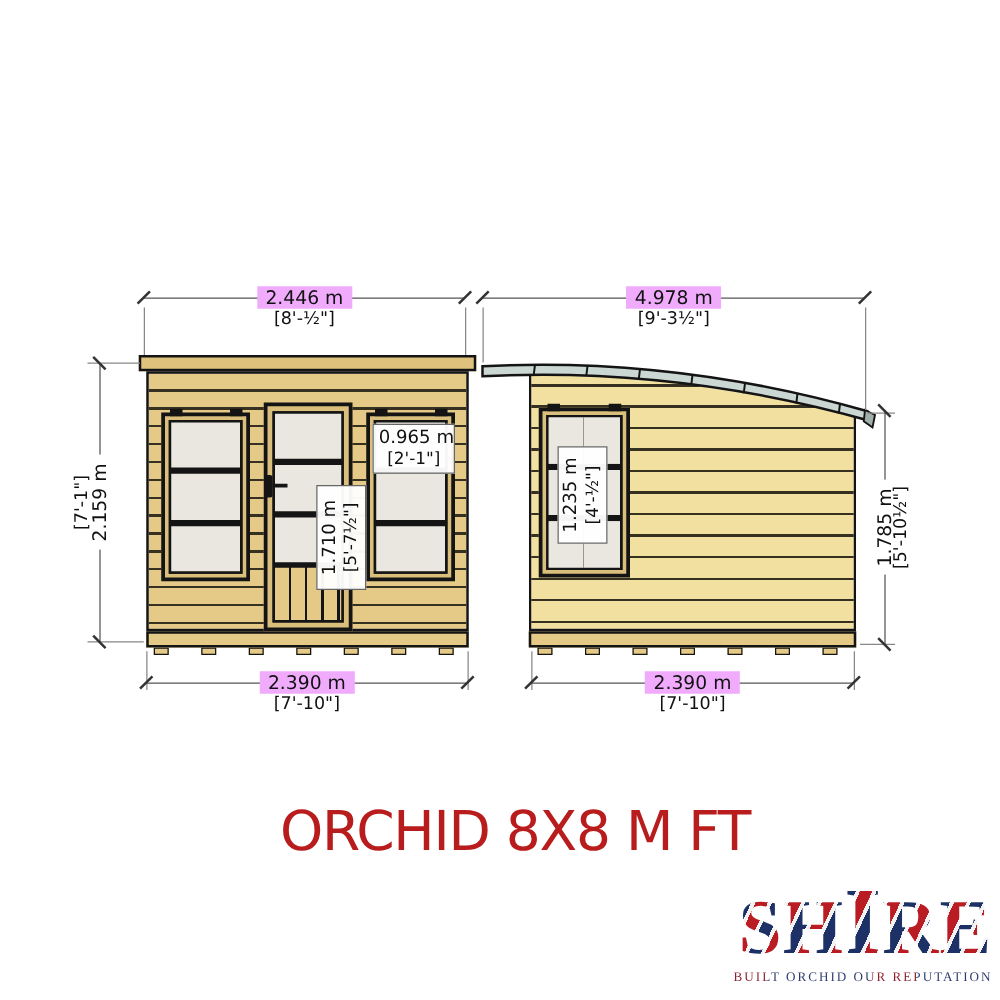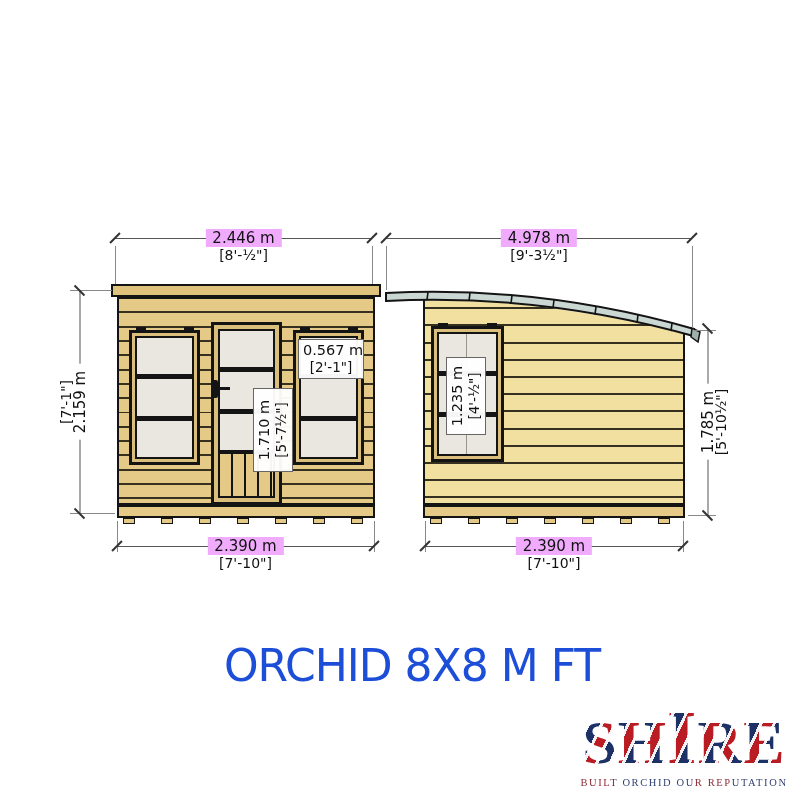--- a/index.html
+++ b/index.html
@@ -59,21 +59,21 @@
   .door-handle-bar{position:absolute;width:12px;height:3px;background:#141414;}
 
   
   .tag{position:absolute;background:rgba(255,255,255,0.96);border:1px solid #666;
        text-align:center;padding:2px 4px;line-height:17px;z-index:5;box-sizing:border-box;}
   .tag .m{font-size:14.5px;white-space:nowrap;}
   .tag .i{font-size:13.5px;white-space:nowrap;}
   .tag.rot{transform:rotate(-90deg);transform-origin:center;}
 
   
-  .title{position:absolute;left:0;right:0;text-align:center;font-size:44px;letter-spacing:-1px;color:#1d4ed8;padding-left:24px;}
+  .title{position:absolute;left:0;right:0;text-align:center;font-size:44px;letter-spacing:-1px;color:#b91c1c;padding-left:24px;}
   .brand{position:absolute;text-align:center;}
   .brand-word{font-family:"Liberation Serif","DejaVu Serif",serif;font-weight:700;font-size:62px;
       line-height:0.95;letter-spacing:1px;color:#22346c;white-space:nowrap;}
   .brand-tag{font-family:"Liberation Serif","DejaVu Serif",serif;font-size:10.5px;letter-spacing:1.6px;
       color:#2c3a70;margin-top:3px;white-space:nowrap;}
   .tall-i{font-size:1.22em;}
   @supports ((-webkit-background-clip:text) or (background-clip:text)){
     .brand-word{background:repeating-linear-gradient(115deg,#1d3166 0 9px,#f2f2f2 9px 12px,#b91c22 12px 21px,#f2f2f2 21px 24px);
         -webkit-background-clip:text;background-clip:text;color:transparent;}
     .brand-tag{background:linear-gradient(90deg,#8a2430 0 18%,#2c3a70 18% 55%,#8a2430 55% 72%,#2c3a70 72% 100%);
@@ -215,32 +215,32 @@
 
   <div class="dim-v imp-below" style="left:613.5px;top:401.5px;width:187px;">
     <div class="dim-line"></div>
     <div class="tick start"></div>
     <div class="tick end"></div>
     <div class="dim-metric">1.785 m</div>
     <div class="dim-imp">[5'-10½"]</div>
   </div>
 
   <div class="tag" style="left:298px;top:339px;width:66px;">
-    <div class="m">0.567 m</div>
+    <div class="m">0.965 m</div>
     <div class="i">[2'-1"]</div>
   </div>
   <div class="tag rot" style="left:231px;top:410px;width:84px;">
     <div class="m">1.710 m</div>
     <div class="i">[5'-7½"]</div>
   </div>
   <div class="tag rot" style="left:427px;top:376px;width:78px;">
     <div class="m">1.235 m</div>
     <div class="i">[4'-½"]</div>
   </div>
 
   <div class="title" style="top:640px;">ORCHID 8X8 M FT</div>
 
-  <div class="brand" style="right:6px;bottom:12px;width:220px;">
+  <div class="brand" style="right:6px;bottom:12px;width:220px;text-align:right;">
     <div class="brand-word"><span>S</span><span>H</span><span class="tall-i">I</span><span>R</span><span>E</span></div>
     <div class="brand-tag">BUILT ORCHID OUR REPUTATION</div>
   </div>
 
 </div>
 
 </body></html>

